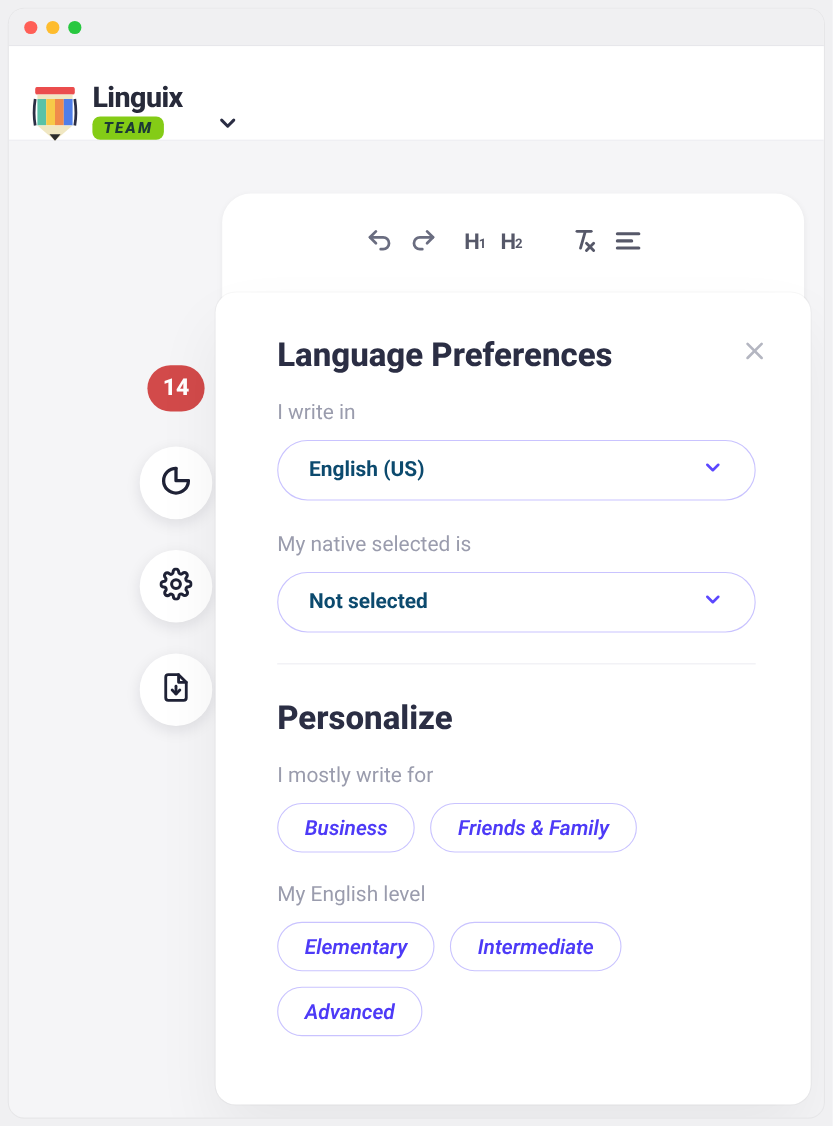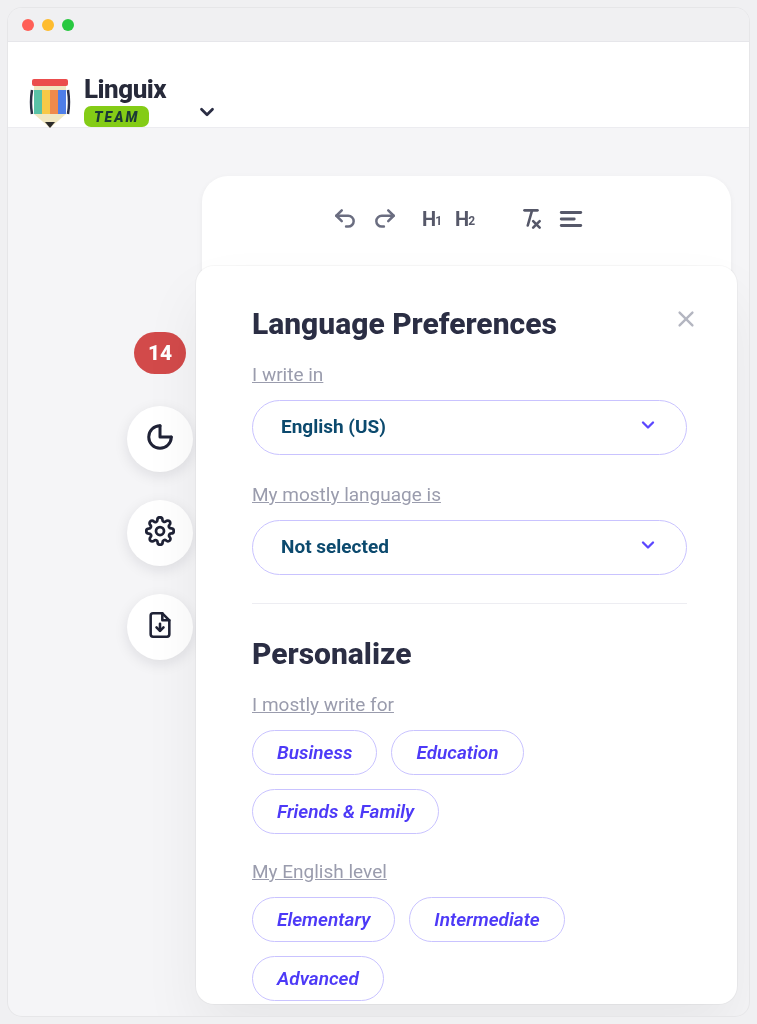--- a/index.html
+++ b/index.html
@@ -114,21 +114,20 @@
     top: 42px; right: 40px;
     color: #b4b6c1;
     cursor: pointer;
     font-size: 26px;
     line-height: 1;
   }
   .field-label {
     color: #9a9cad;
     font-size: 19px;
     margin-bottom: 14px;
-    text-decoration: underline;
   }
   .select {
     border: 1px solid #c9c3ff;
     border-radius: 999px;
     padding: 14px 28px;
     font-size: 19px;
     font-weight: 700;
     color: #0c4a6e;
     display:flex;
     justify-content: space-between;
@@ -310,38 +309,37 @@
     <div class="field-label">I write in</div>
     <div class="select">
       <span>English (US)</span>
       <span class="chev-s">
         <svg width="20" height="20" viewBox="0 0 24 24" fill="none" stroke="#5b47ff" stroke-width="2.8" stroke-linecap="round" stroke-linejoin="round">
             <polyline points="6 9 12 15 18 9"></polyline>
           </svg>
       </span>
     </div>
 
-    <div class="field-label">My mostly language is</div>
+    <div class="field-label">My native selected is</div>
     <div class="select">
       <span>Not selected</span>
       <span class="chev-s">
         <svg width="20" height="20" viewBox="0 0 24 24" fill="none" stroke="#5b47ff" stroke-width="2.8" stroke-linecap="round" stroke-linejoin="round">
             <polyline points="6 9 12 15 18 9"></polyline>
           </svg>
       </span>
     </div>
 
     <hr class="divider">
 
     <h2>Personalize</h2>
 
     <div class="field-label" style="margin-top:18px">I mostly write for</div>
     <div class="chips">
       <div class="chip">Business</div>
-      <div class="chip">Education</div>
       <div class="chip">Friends &amp; Family</div>
     </div>
 
     <div class="field-label">My English level</div>
     <div class="chips">
       <div class="chip">Elementary</div>
       <div class="chip">Intermediate</div>
       <div class="chip">Advanced</div>
     </div>
 

